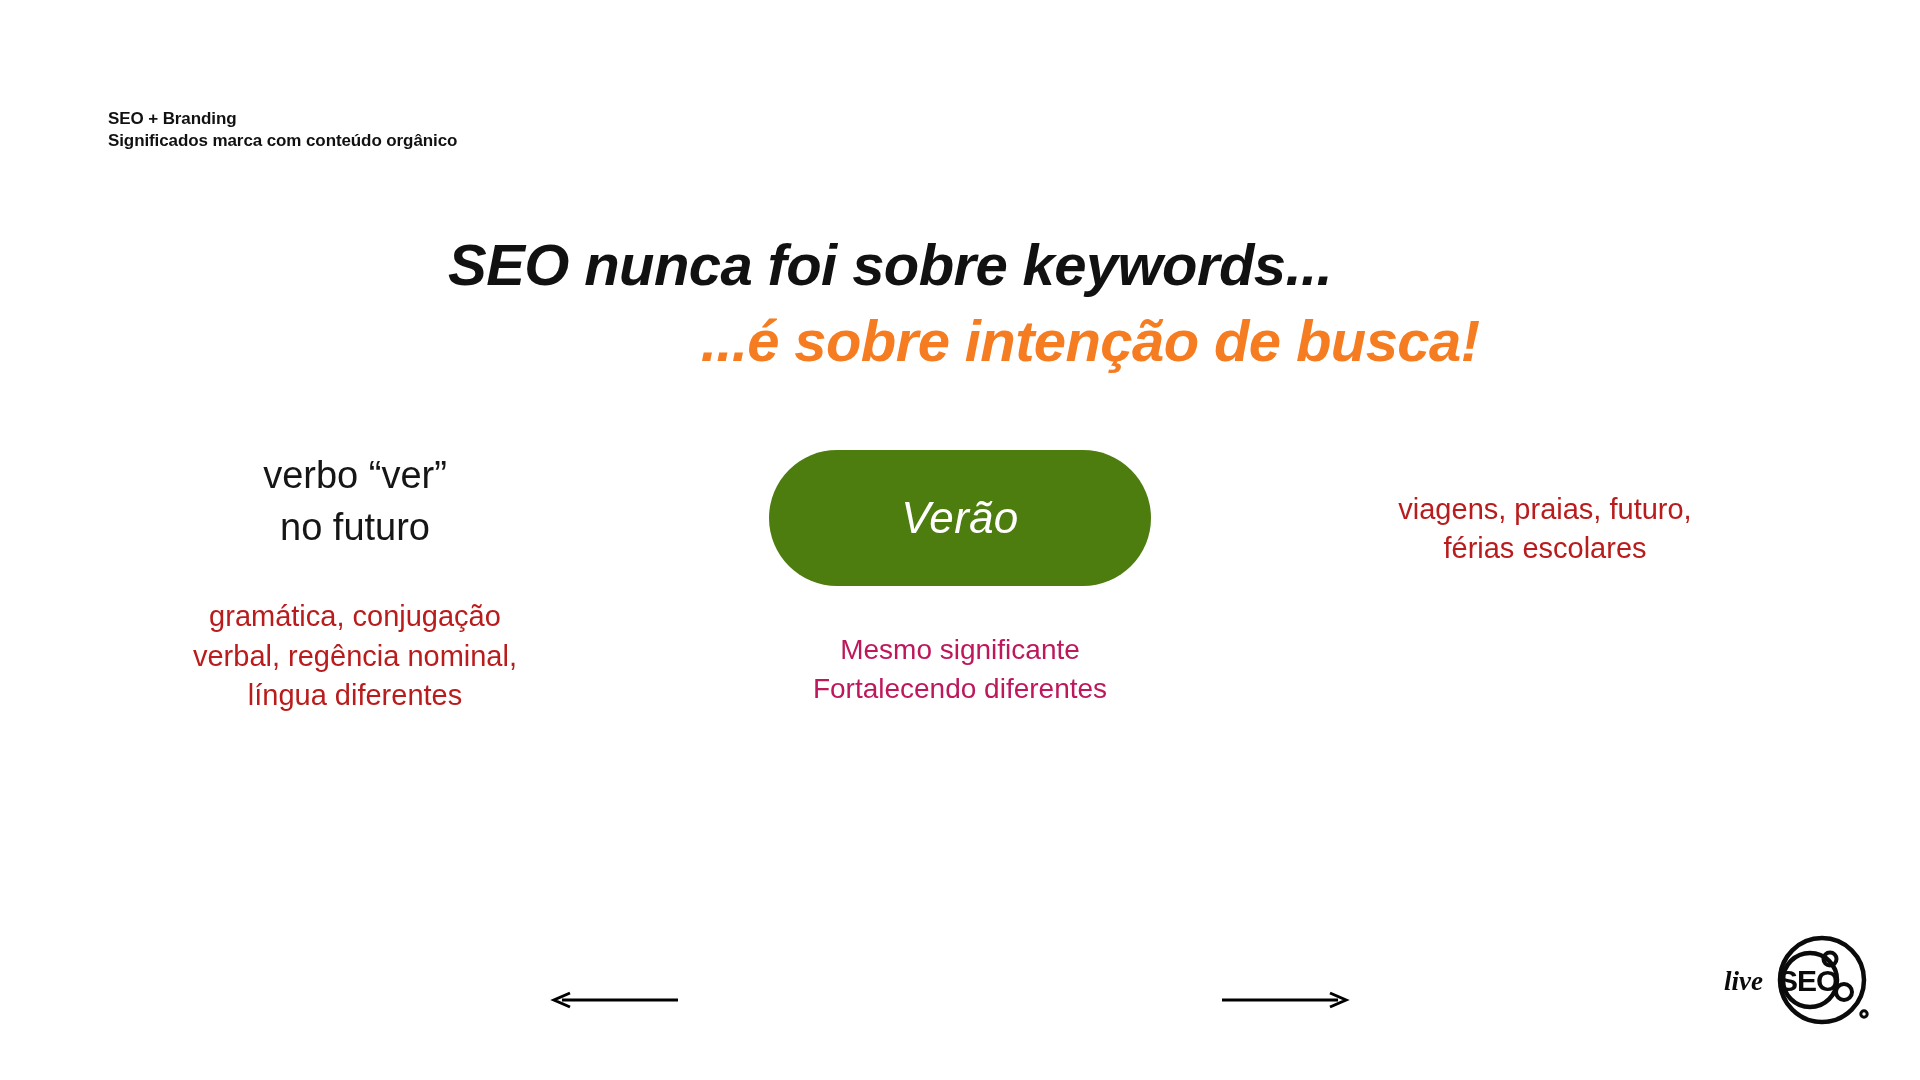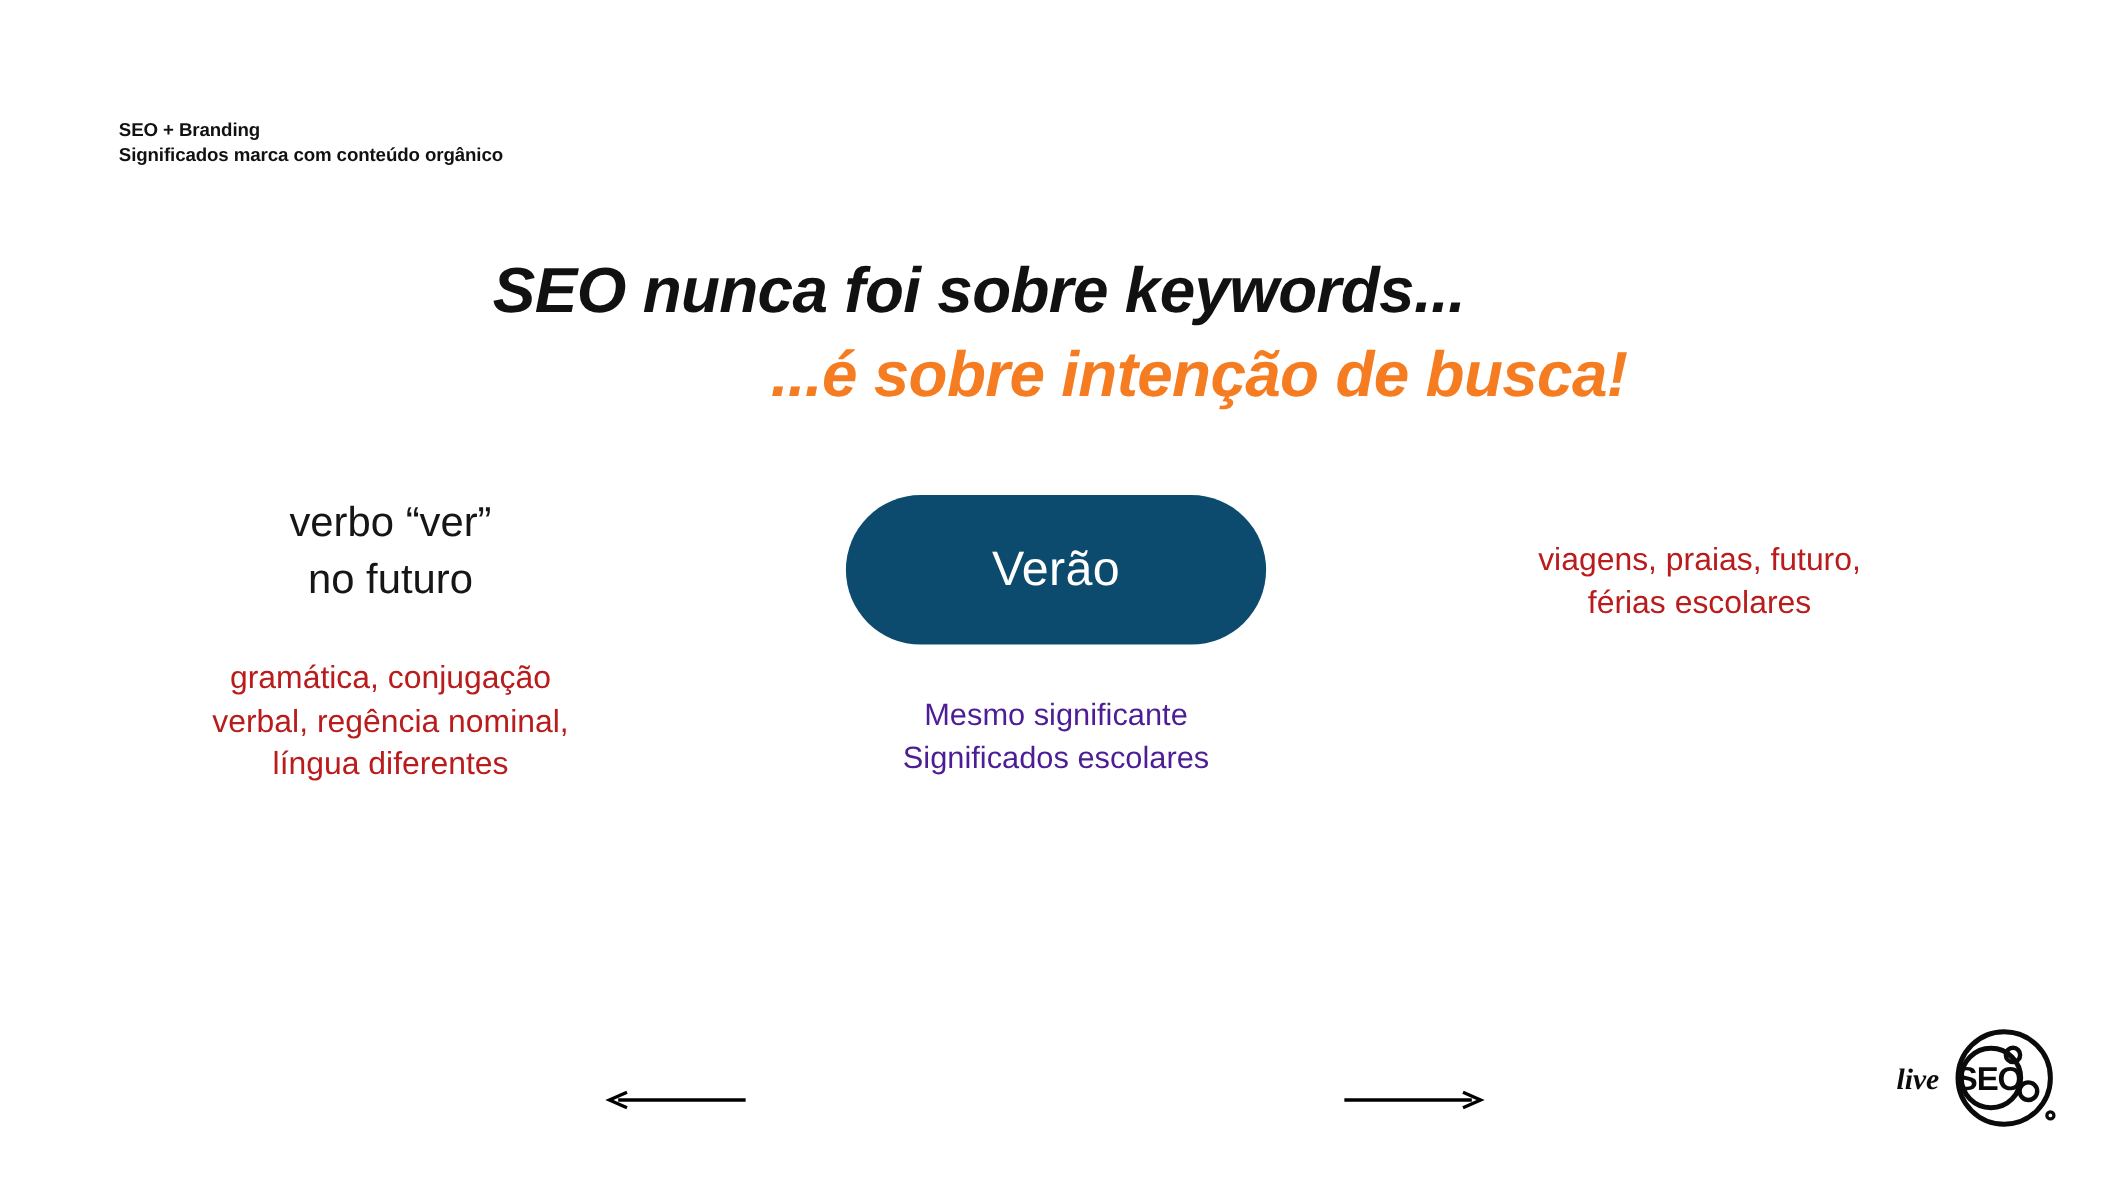--- a/index.html
+++ b/index.html
@@ -107,35 +107,36 @@
     font-weight: 400;
     color: #b91c1c;
     line-height: 1.36;
   }
   .col-left .side-caption { margin-top: 44px; }
   .col-right .side-caption { margin-top: 40px; }
 
   .center-caption {
     font-size: 28px;
     font-weight: 400;
-    color: #4c1d95;
+    color: #be185d;
     line-height: 1.40;
     margin-top: 44px;
   }
 
   
   .pill {
     width: 382px;
     height: 136px;
     margin: 0 auto;
-    background: #0c4a6e;
+    background: #4d7c0f;
     border-radius: 68px;
     display: flex;
     align-items: center;
     justify-content: center;
+    font-style: italic;
   }
   .pill-label {
     font-size: 44px;
     font-weight: 400;
     color: #FFFFFF;
     letter-spacing: 0.3px;
   }
 
   
   .arrow {
@@ -189,21 +190,21 @@
         <polyline points="22,5 6,12 22,19" fill="none" stroke="#000000" stroke-width="3" stroke-linejoin="miter"></polyline>
       </svg>
     </div>
 
     <div class="col col-center">
       <div class="pill">
         <span class="pill-label">Verão</span>
       </div>
       <div class="center-caption">
         <div>Mesmo significante</div>
-        <div>Significados escolares</div>
+        <div>Fortalecendo diferentes</div>
       </div>
     </div>
 
     <div class="arrow arrow-right">
       <svg width="130" height="24" viewBox="0 0 130 24" aria-hidden="true">
         <line x1="0" y1="12" x2="116" y2="12" stroke="#000000" stroke-width="3"></line>
         <polyline points="108,5 124,12 108,19" fill="none" stroke="#000000" stroke-width="3" stroke-linejoin="miter"></polyline>
       </svg>
     </div>
 

